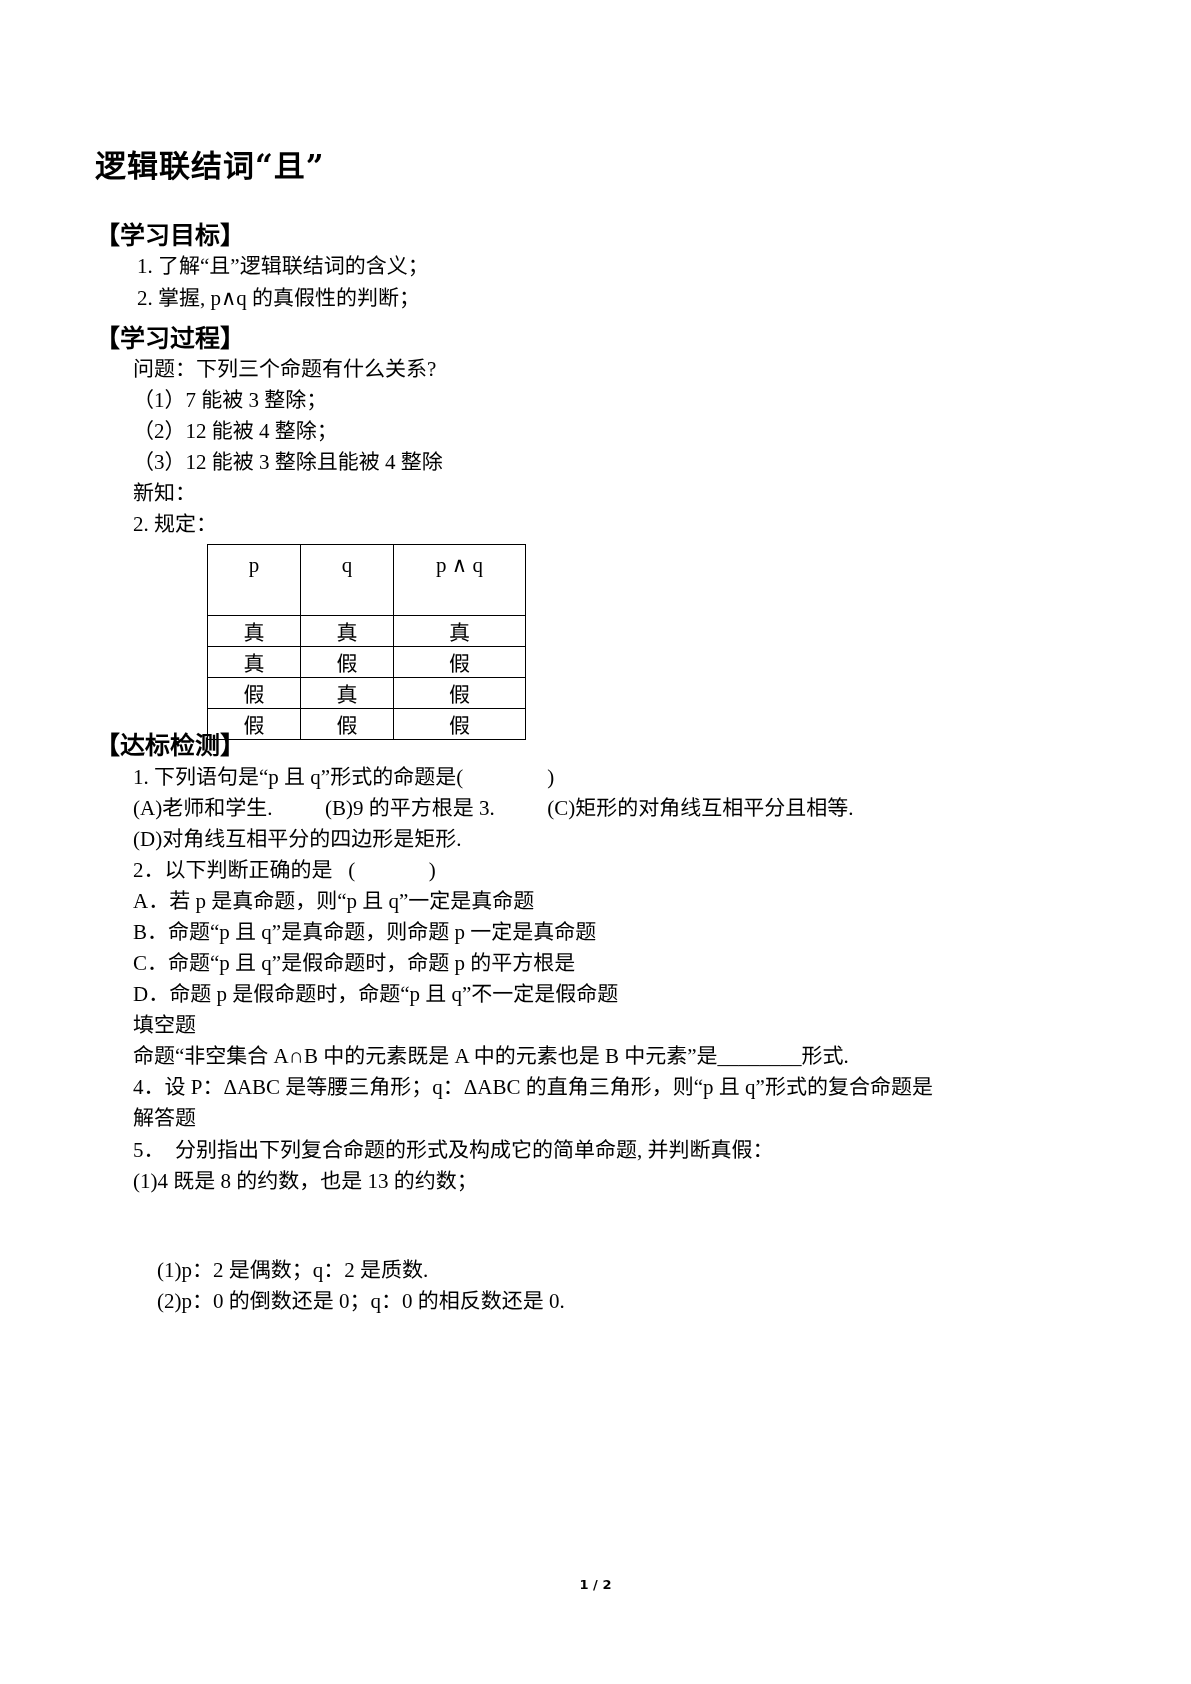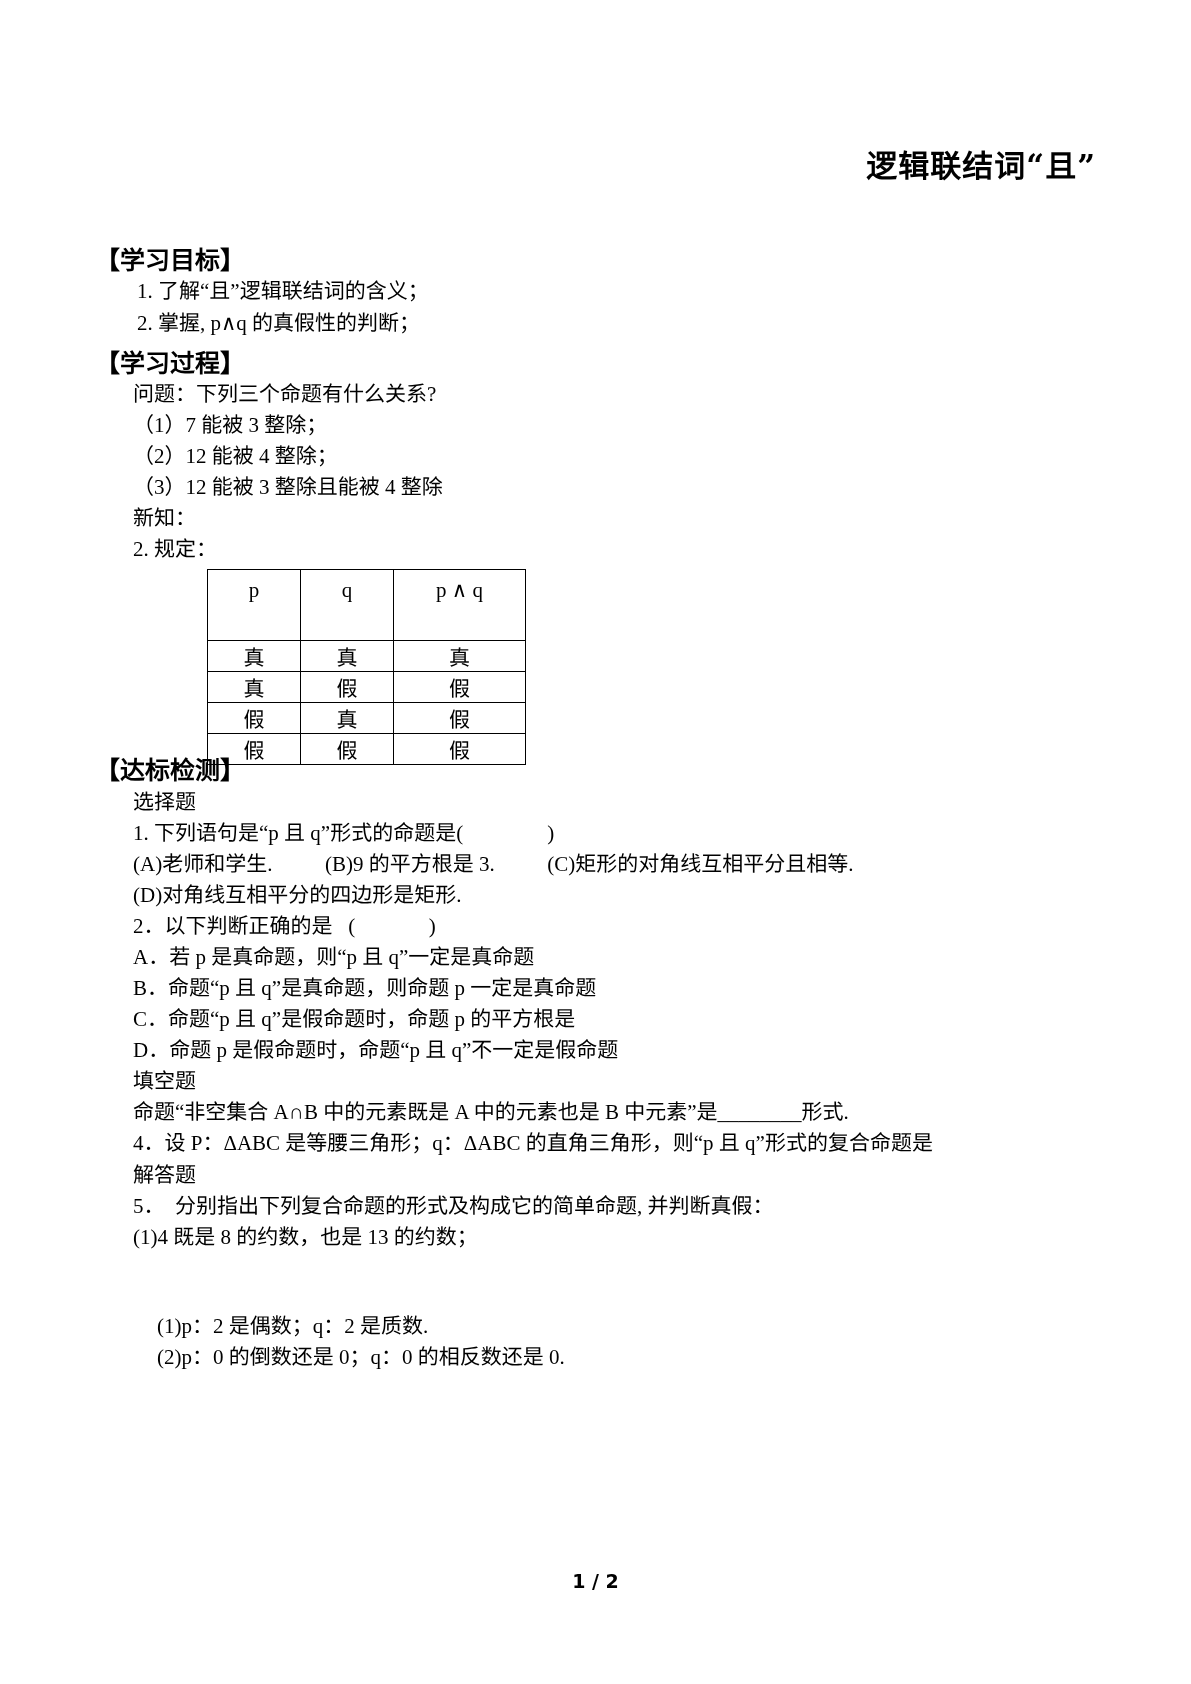--- a/index.html
+++ b/index.html
@@ -18,40 +18,40 @@
   .page {
     position: relative;
     width: 1191px;
     height: 1684px;
     box-sizing: border-box;
     padding: 0 95px;
   }
 
   
   .doc-title {
-    text-align: right;
+    text-align: left;
     font-family: "DejaVu Serif", "Liberation Serif", serif;
     font-weight: bold;
     font-size: 31px;
     letter-spacing: 1px;
     margin: 0;
     padding-top: 148px;
     line-height: 1.2;
   }
 
   
   .section-heading {
     font-family: "DejaVu Sans", "Liberation Sans", sans-serif;
     font-weight: bold;
     font-size: 25px;
     line-height: 1.25;
     margin: 0;
     white-space: nowrap;
   }
-  #heading-objectives { margin-top: 60px; }
+  #heading-objectives { margin-top: 35px; }
   #heading-process    { margin-top: 9px; }
 
   
   .line {
     font-size: 21px;
     line-height: 1.48;
     margin: 0;
     white-space: pre-wrap;
   }
   .indent-1 { padding-left: 42px; }
@@ -95,21 +95,21 @@
 
   
   .footer {
     position: absolute;
     left: 0;
     right: 0;
     bottom: 92px;
     text-align: center;
     font-family: "DejaVu Sans", "Liberation Sans", sans-serif;
     font-weight: bold;
-    font-size: 19px;
+    font-size: 13px;
   }
 
   .spacer-lg { height: 58px; }
 </style>
 </head>
 <body>
 
 <div class="page">
 
   <h1 class="doc-title">逻辑联结词“且”</h1>
@@ -153,21 +153,20 @@
           <td class="col-p">假</td>
           <td class="col-q">假</td>
           <td class="col-pq">假</td>
         </tr>
       </tbody>
     </table>
   </div>
 
   <div class="section-heading" id="heading-check">【达标检测】</div>
 
-  <div class="line indent-0">选择题</div>
   <div class="line indent-0">1. 下列语句是“p 且 q”形式的命题是(                )</div>
   <div class="line indent-0">(A)老师和学生.          (B)9 的平方根是 3.          (C)矩形的对角线互相平分且相等.</div>
   <div class="line indent-0">(D)对角线互相平分的四边形是矩形.</div>
 
   <div class="line indent-0">2．以下判断正确的是   (              )</div>
   <div class="line indent-0">A．若 p 是真命题，则“p 且 q”一定是真命题</div>
   <div class="line indent-0">B．命题“p 且 q”是真命题，则命题 p 一定是真命题</div>
   <div class="line indent-0">C．命题“p 且 q”是假命题时，命题 p 的平方根是</div>
   <div class="line indent-0">D．命题 p 是假命题时，命题“p 且 q”不一定是假命题</div>
 

